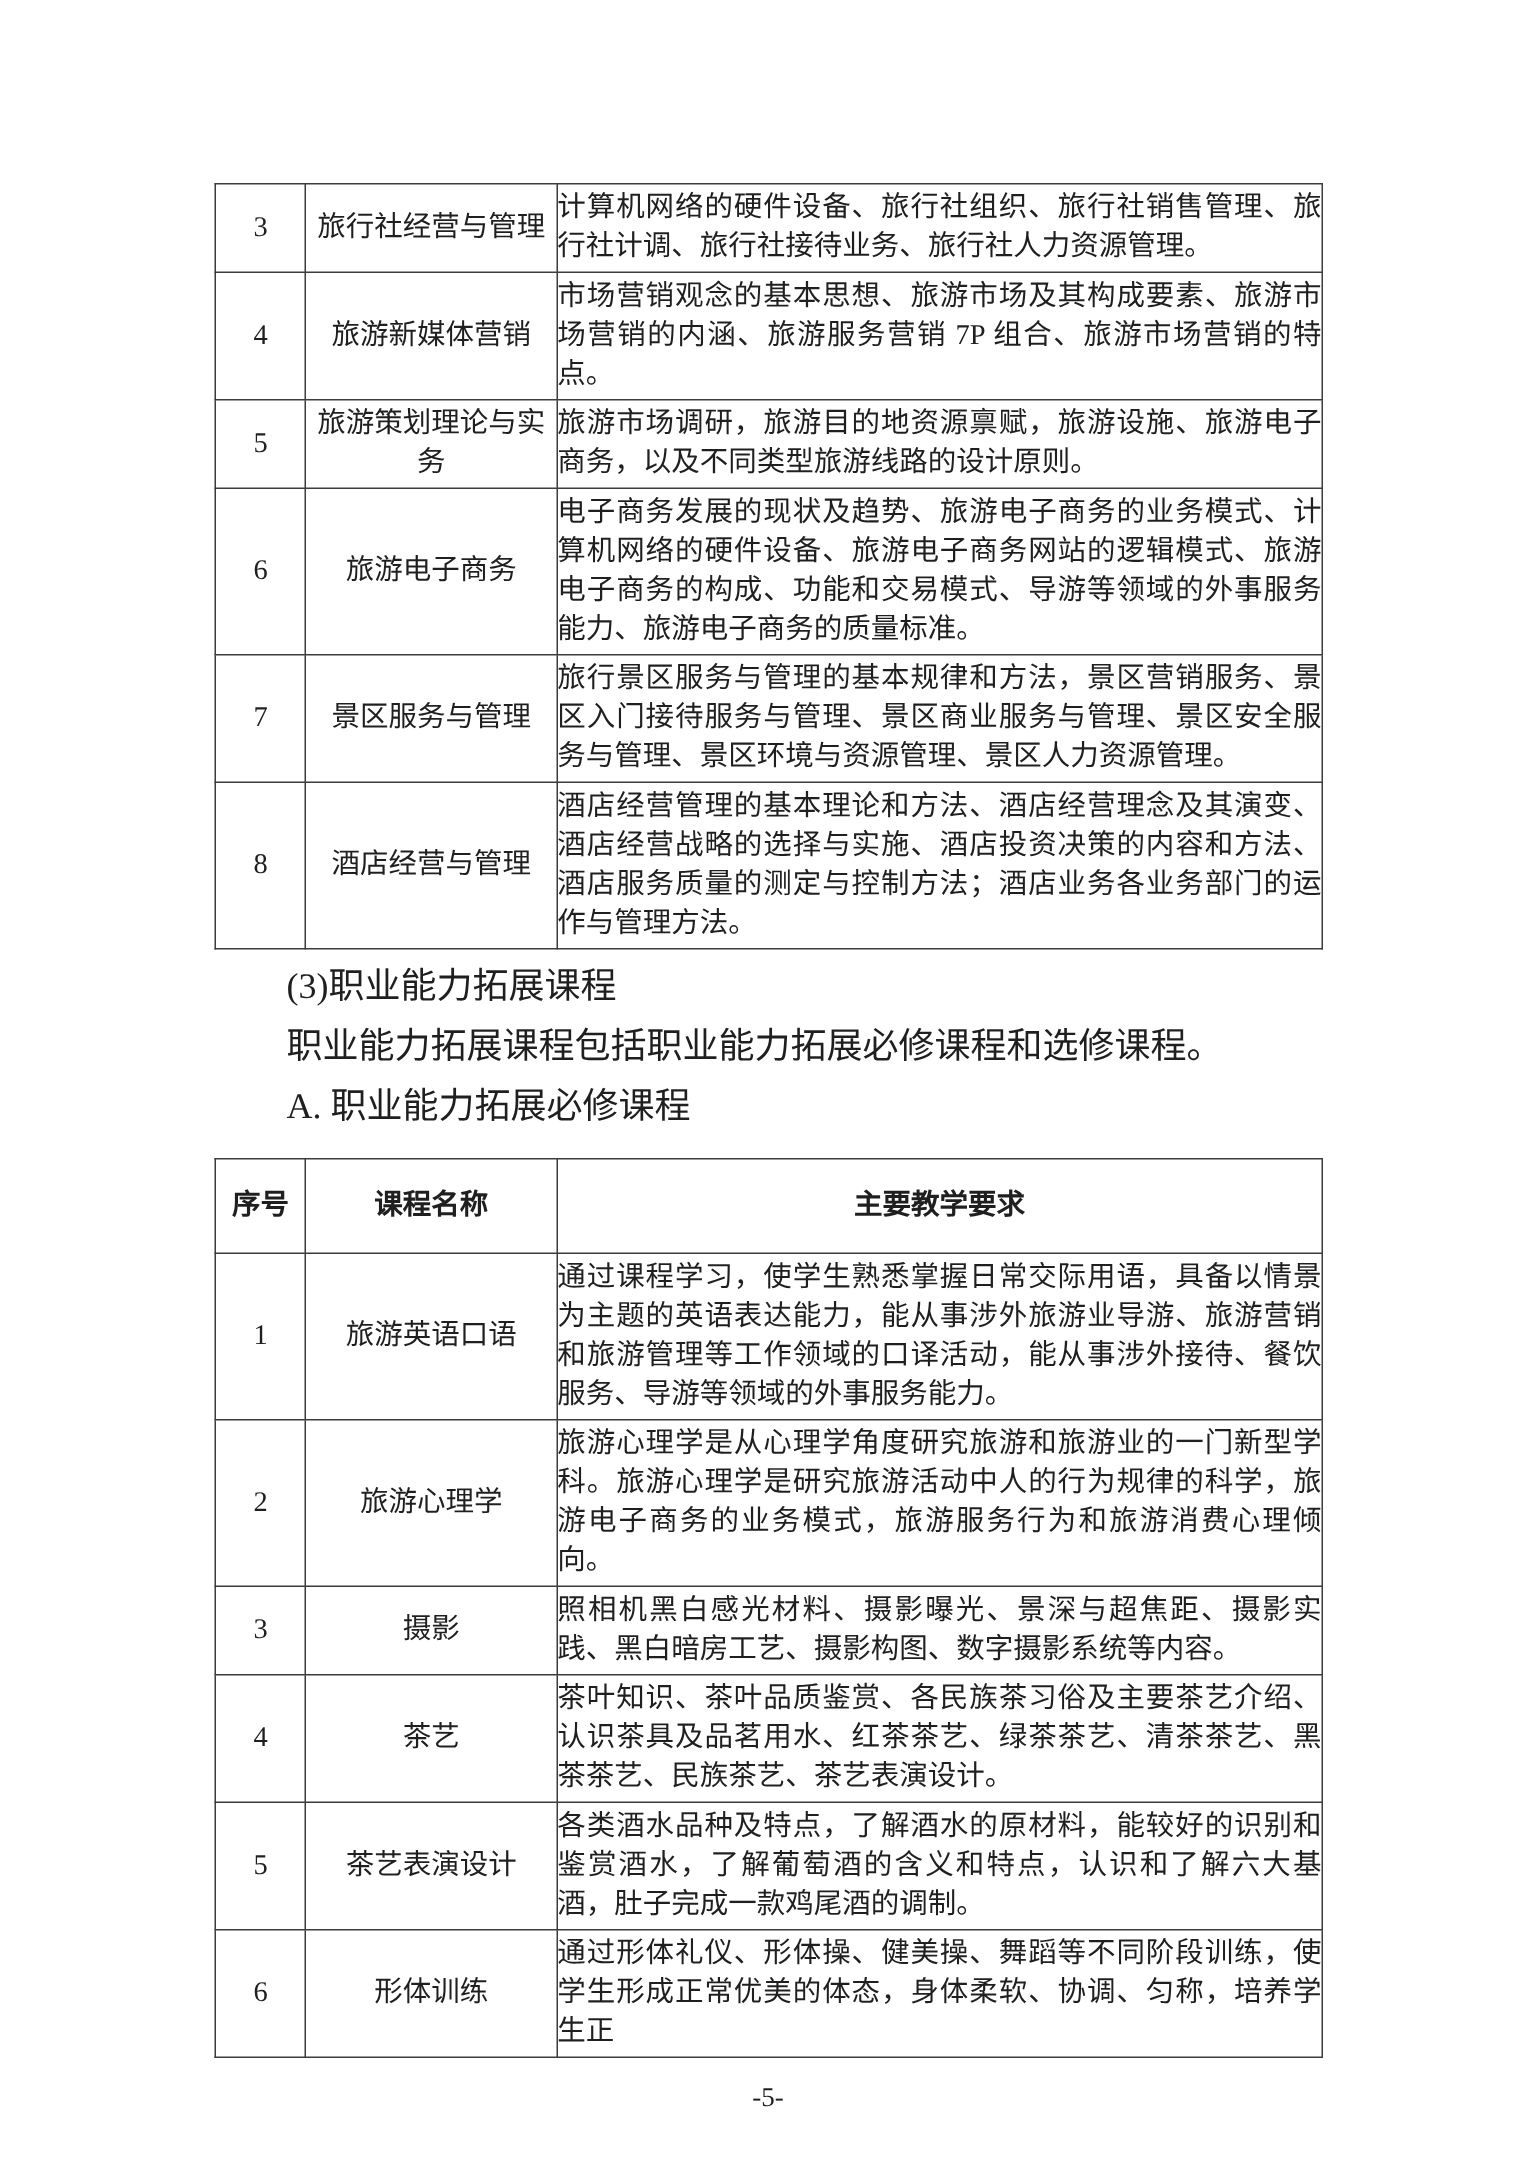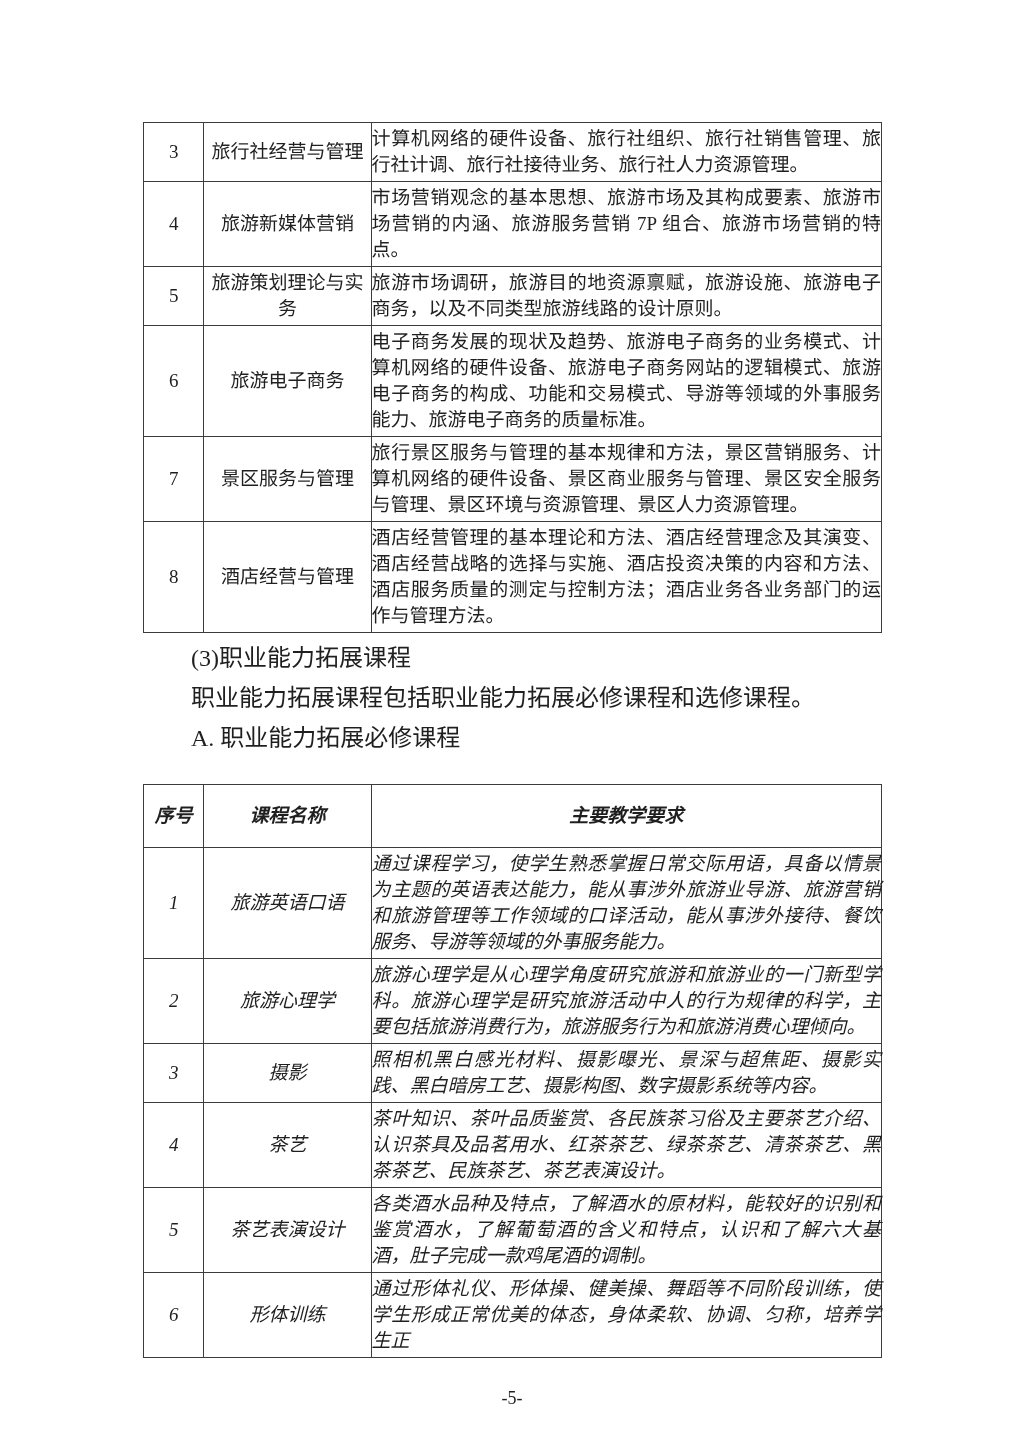--- a/index.html
+++ b/index.html
@@ -60,22 +60,21 @@
     padding: 5px 0 6px 0;
   }
   .para {
     font-size: 24px;
     line-height: 40px;
     margin: 0;
     text-indent: 2em;
     text-align: justify;
   }
   .table2-wrap {
-    margin-top: 20px;
-    font-style: italic;
+    margin-top: 8px;
   }
   .footer {
     position: absolute;
     bottom: 38px;
     left: 0;
     width: 1024px;
     text-align: center;
     font-size: 18px;
     color: #1f1f1f;
   }
@@ -108,21 +107,21 @@
         <td class="cell-desc">旅游市场调研，旅游目的地资源禀赋，旅游设施、旅游电子商务，以及不同类型旅游线路的设计原则。</td>
       </tr>
       <tr>
         <td class="cell-no">6</td>
         <td class="cell-name">旅游电子商务</td>
         <td class="cell-desc">电子商务发展的现状及趋势、旅游电子商务的业务模式、计算机网络的硬件设备、旅游电子商务网站的逻辑模式、旅游电子商务的构成、功能和交易模式、导游等领域的外事服务能力、旅游电子商务的质量标准。</td>
       </tr>
       <tr>
         <td class="cell-no">7</td>
         <td class="cell-name">景区服务与管理</td>
-        <td class="cell-desc">旅行景区服务与管理的基本规律和方法，景区营销服务、计算机网络的硬件设备、景区商业服务与管理、景区安全服务与管理、景区环境与资源管理、景区人力资源管理。</td>
+        <td class="cell-desc">旅行景区服务与管理的基本规律和方法，景区营销服务、景区入门接待服务与管理、景区商业服务与管理、景区安全服务与管理、景区环境与资源管理、景区人力资源管理。</td>
       </tr>
       <tr>
         <td class="cell-no">8</td>
         <td class="cell-name">酒店经营与管理</td>
         <td class="cell-desc">酒店经营管理的基本理论和方法、酒店经营理念及其演变、酒店经营战略的选择与实施、酒店投资决策的内容和方法、酒店服务质量的测定与控制方法；酒店业务各业务部门的运作与管理方法。</td>
       </tr>
     </tbody>
   </table>
 
   <div class="paragraphs">
@@ -147,21 +146,21 @@
       </thead>
       <tbody>
         <tr>
           <td class="cell-no">1</td>
           <td class="cell-name">旅游英语口语</td>
           <td class="cell-desc">通过课程学习，使学生熟悉掌握日常交际用语，具备以情景为主题的英语表达能力，能从事涉外旅游业导游、旅游营销和旅游管理等工作领域的口译活动，能从事涉外接待、餐饮服务、导游等领域的外事服务能力。</td>
         </tr>
         <tr>
           <td class="cell-no">2</td>
           <td class="cell-name">旅游心理学</td>
-          <td class="cell-desc">旅游心理学是从心理学角度研究旅游和旅游业的一门新型学科。旅游心理学是研究旅游活动中人的行为规律的科学，主要包括旅游消费行为，旅游服务行为和旅游消费心理倾向。</td>
+          <td class="cell-desc">旅游心理学是从心理学角度研究旅游和旅游业的一门新型学科。旅游心理学是研究旅游活动中人的行为规律的科学，旅游电子商务的业务模式，旅游服务行为和旅游消费心理倾向。</td>
         </tr>
         <tr>
           <td class="cell-no">3</td>
           <td class="cell-name">摄影</td>
           <td class="cell-desc">照相机黑白感光材料、摄影曝光、景深与超焦距、摄影实践、黑白暗房工艺、摄影构图、数字摄影系统等内容。</td>
         </tr>
         <tr>
           <td class="cell-no">4</td>
           <td class="cell-name">茶艺</td>
           <td class="cell-desc">茶叶知识、茶叶品质鉴赏、各民族茶习俗及主要茶艺介绍、认识茶具及品茗用水、红茶茶艺、绿茶茶艺、清茶茶艺、黑茶茶艺、民族茶艺、茶艺表演设计。</td>

